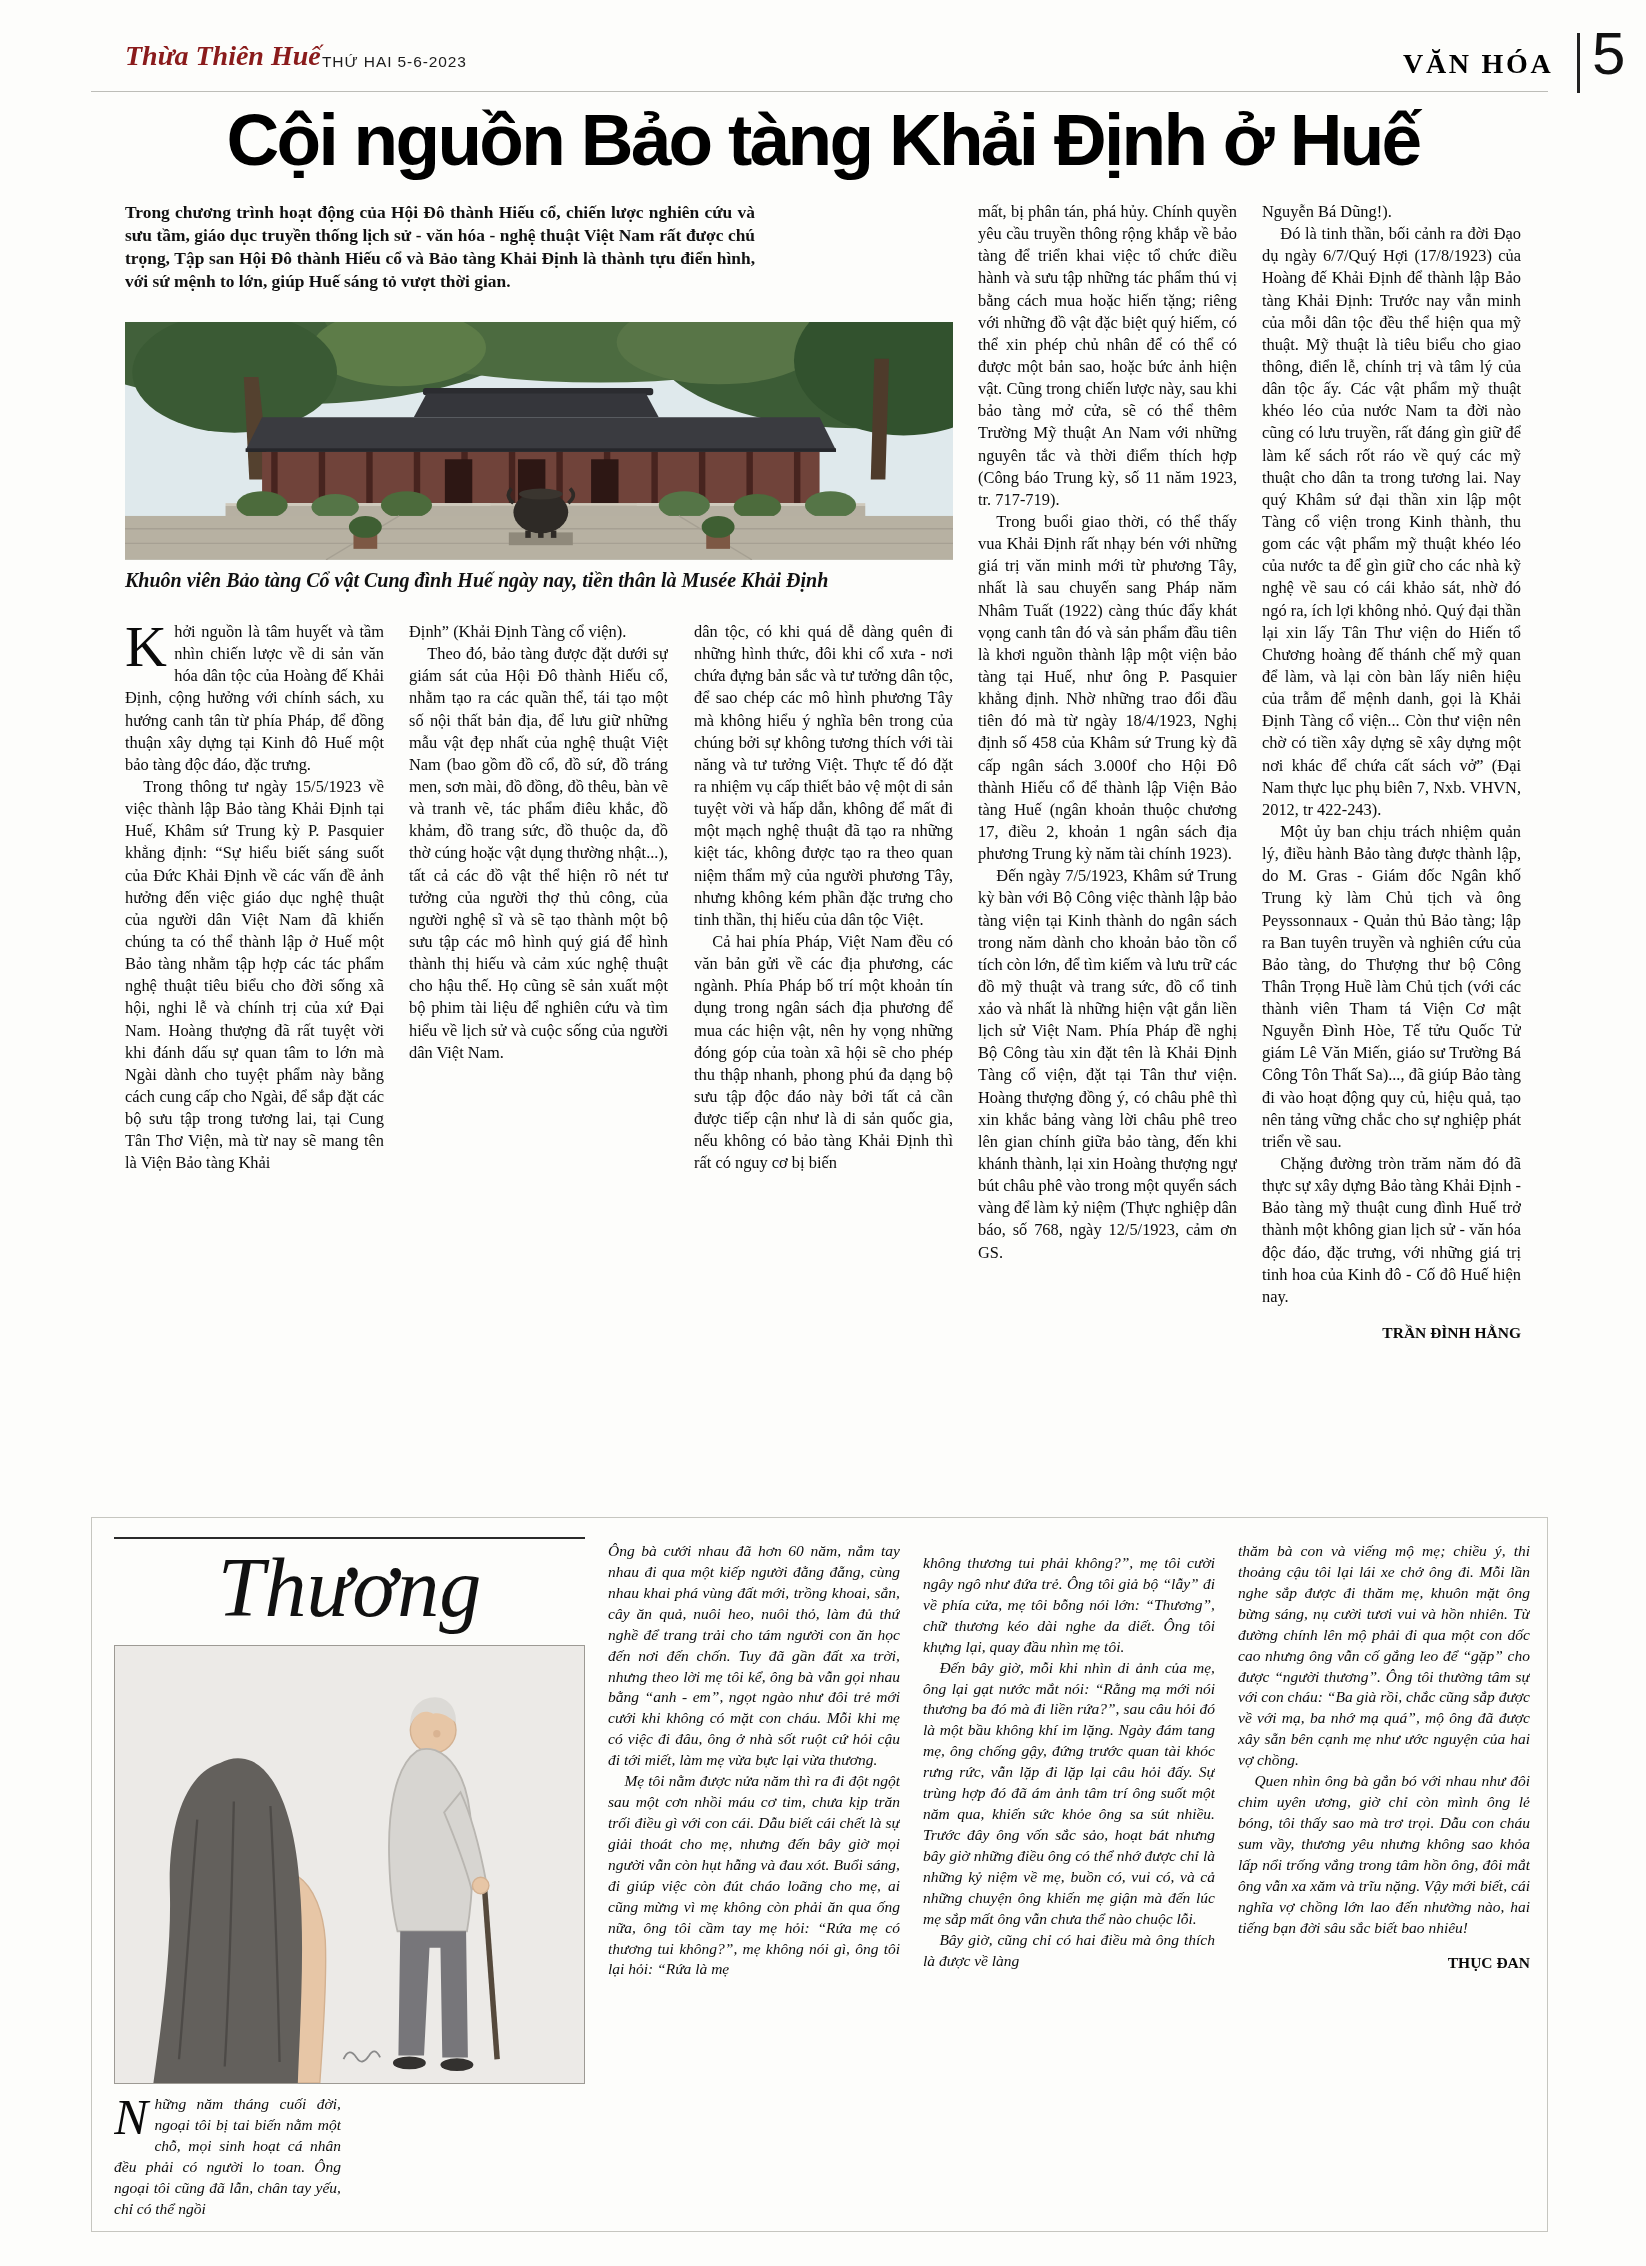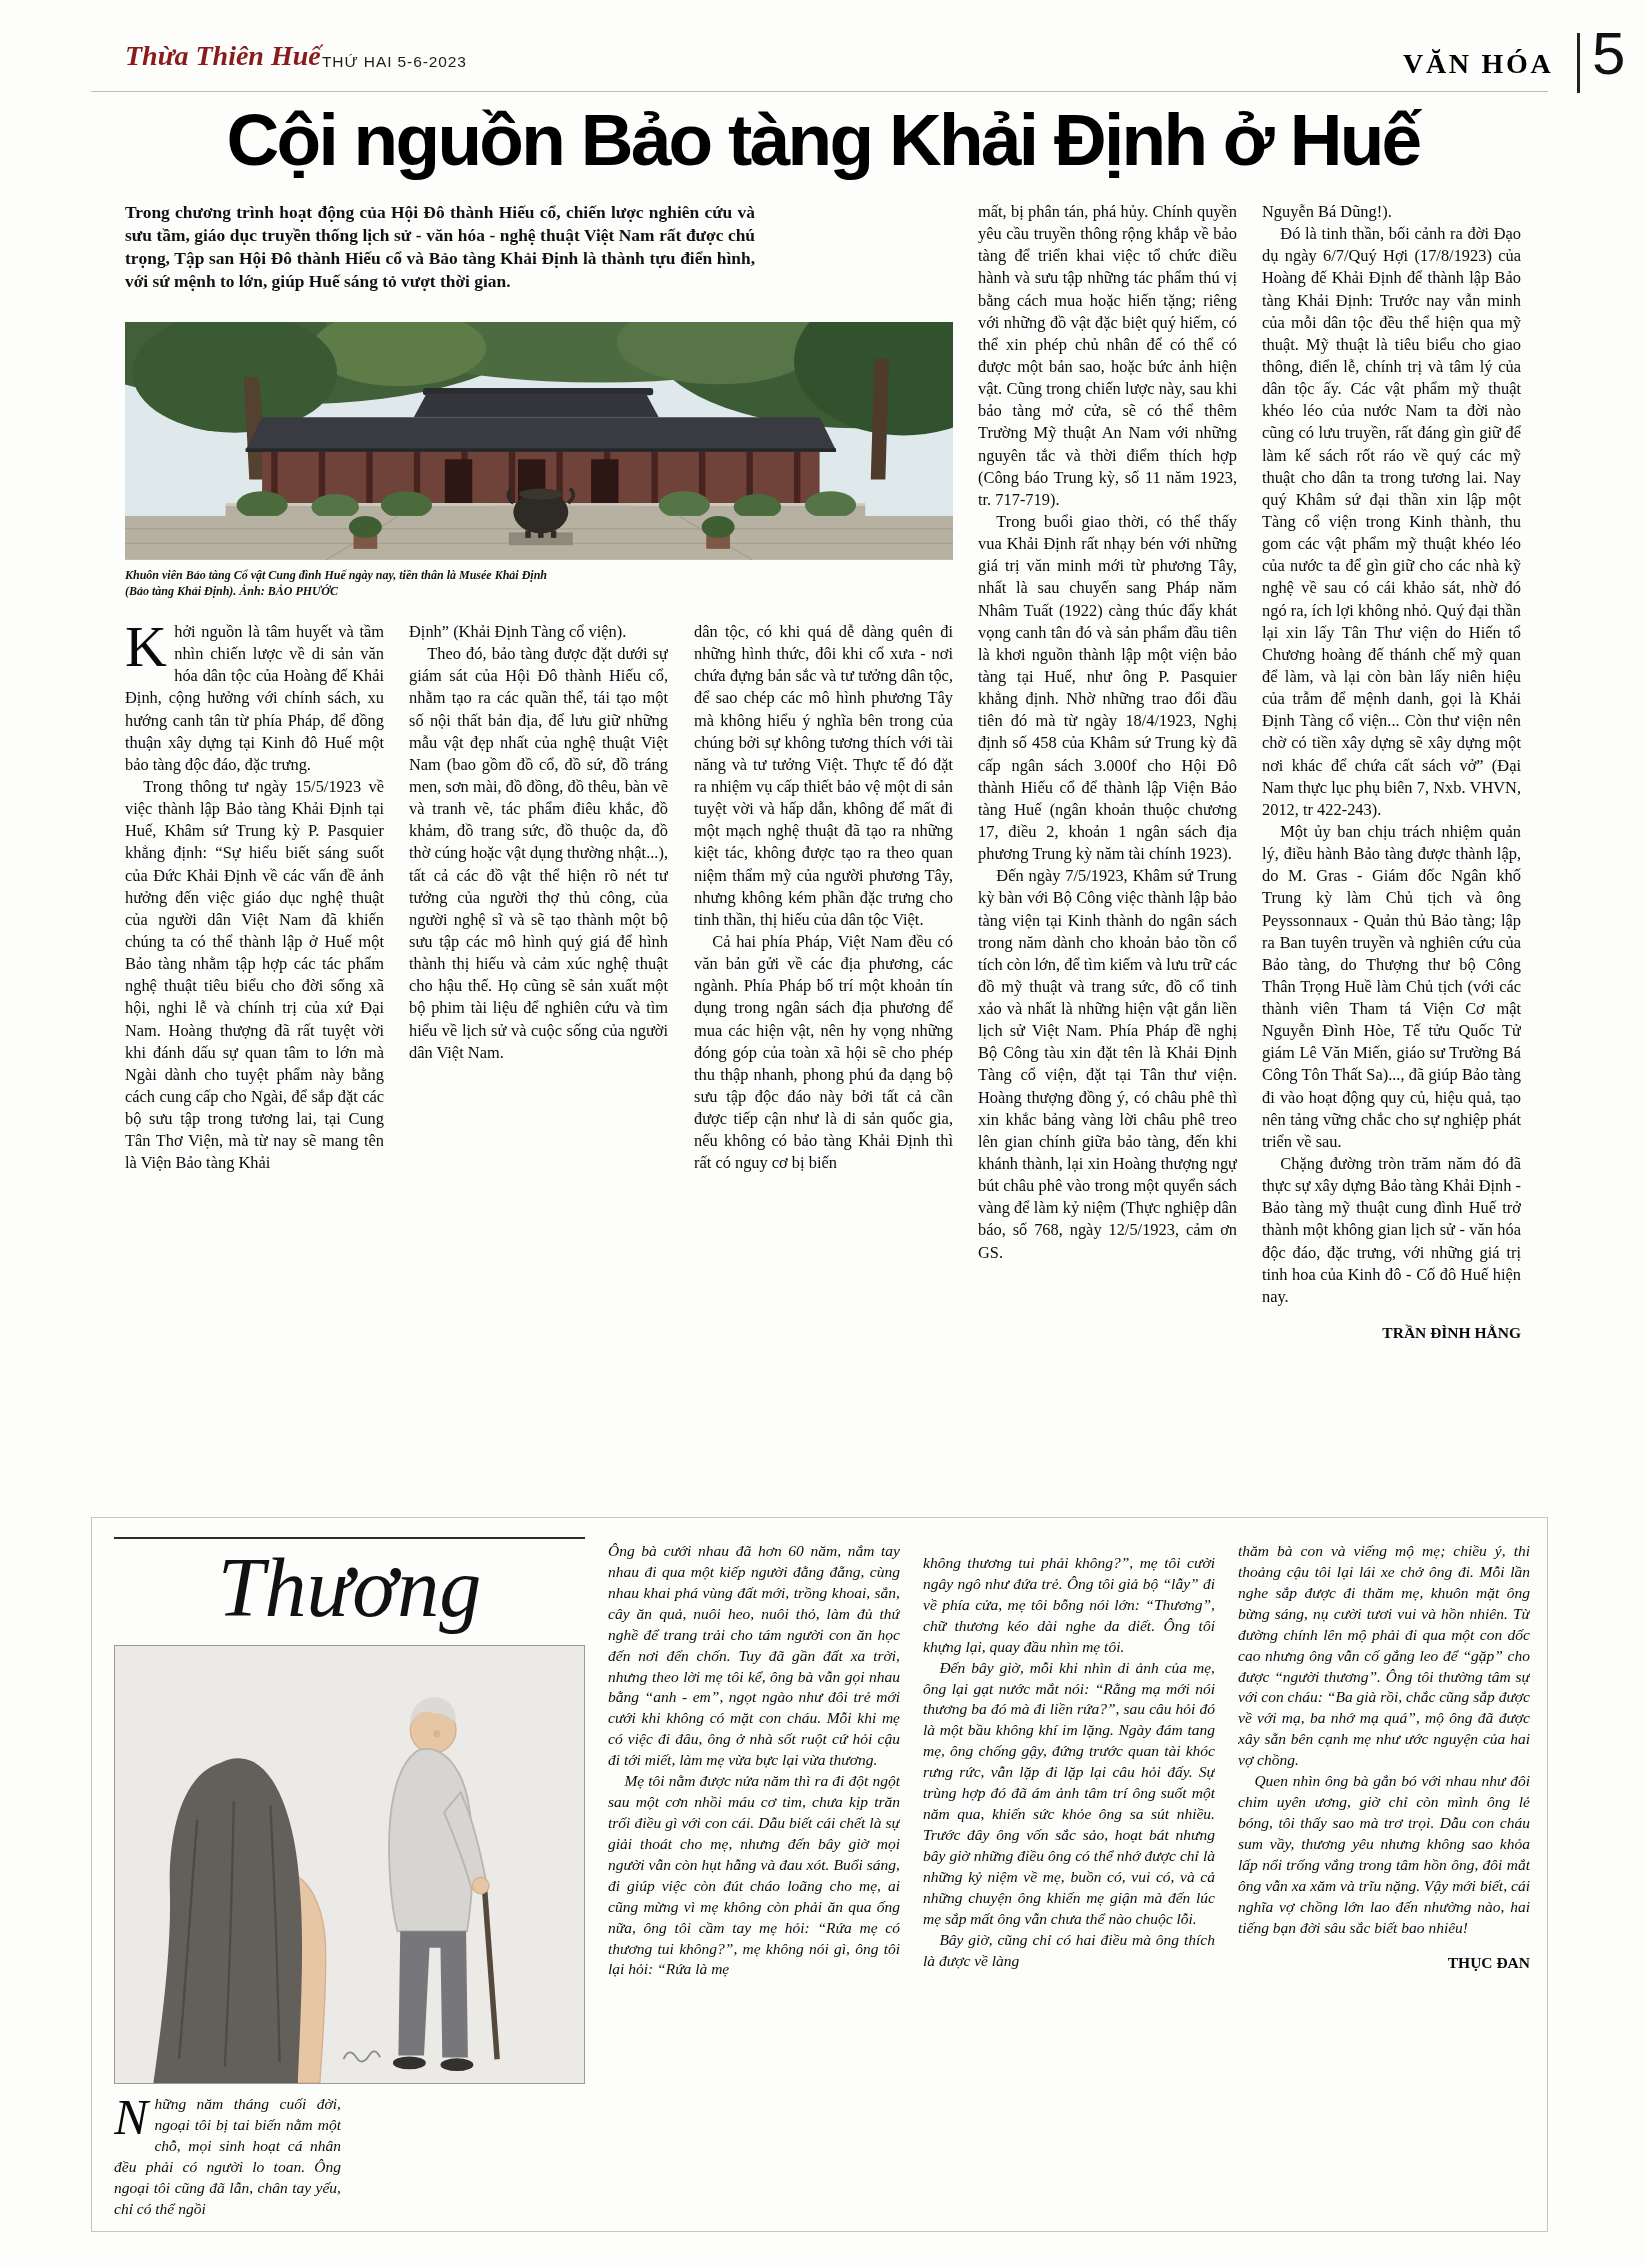--- a/index.html
+++ b/index.html
@@ -29,21 +29,21 @@
     font-size:73px;line-height:1.05;letter-spacing:-2.7px;color:#000;
   }
   .lede{
     left:125px;top:201px;width:630px;
     font-weight:bold;font-size:17.4px;line-height:1.32;text-align:justify;color:#111;
   }
 
   
   .photo{left:125px;top:322px;width:828px;height:238px;overflow:hidden;background:#cfd8d6;}
   .photo svg{display:block;}
-  .caption{left:125px;top:567px;width:828px;font-size:12px;font-weight:bold;font-style:italic;line-height:1.35;color:#111;}
+  .caption{left:125px;top:567px;width:828px;font-size:20px;font-weight:bold;font-style:italic;line-height:1.35;color:#111;}
 
   
   .body-col{
     font-size:16.4px;line-height:1.35;text-align:justify;overflow:hidden;
   }
   .body-col p{margin:0;text-indent:18.3px;}
   .body-col p.cont{text-indent:0;}
   .col-1{left:125px;top:621px;width:259px;height:875px;}
   .col-2{left:409px;top:621px;width:259px;height:875px;}
   .col-3{left:694px;top:621px;width:259px;height:875px;}
@@ -164,21 +164,20 @@
         <rect x="250" y="232" width="26" height="16" fill="#7d5844"></rect>
         <ellipse cx="263" cy="224" rx="18" ry="12" fill="#3f5f33"></ellipse>
         <rect x="636" y="232" width="26" height="16" fill="#7d5844"></rect>
         <ellipse cx="649" cy="224" rx="18" ry="12" fill="#3f5f33"></ellipse>
       </g>
     </svg>
   </div>
 
   <div class="abs caption">
     <div>Khuôn viên Bảo tàng Cổ vật Cung đình Huế ngày nay, tiền thân là Musée Khải Định</div>
-    <div>(Bảo tàng Khải Định). Ảnh: BẢO PHƯỚC</div>
   </div>
 
   <div class="abs body-col col-1">
     <p class="cont"><span class="dropcap1">K</span><span>hởi nguồn là tâm huyết và tầm nhìn chiến lược về di sản văn hóa dân tộc của Hoàng đế Khải Định, cộng hưởng với chính sách, xu hướng canh tân từ phía Pháp, để đồng thuận xây dựng tại Kinh đô Huế một bảo tàng độc đáo, đặc trưng.</span></p>
     <p>Trong thông tư ngày 15/5/1923 về việc thành lập Bảo tàng Khải Định tại Huế, Khâm sứ Trung kỳ P. Pasquier khẳng định: “Sự hiểu biết sáng suốt của Đức Khải Định về các vấn đề ảnh hưởng đến việc giáo dục nghệ thuật của người dân Việt Nam đã khiến chúng ta có thể thành lập ở Huế một Bảo tàng nhằm tập hợp các tác phẩm nghệ thuật tiêu biểu cho đời sống xã hội, nghi lễ và chính trị của xứ Đại Nam. Hoàng thượng đã rất tuyệt vời khi đánh dấu sự quan tâm to lớn mà Ngài dành cho tuyệt phẩm này bằng cách cung cấp cho Ngài, để sắp đặt các bộ sưu tập trong tương lai, tại Cung Tân Thơ Viện, mà từ nay sẽ mang tên là Viện Bảo tàng Khải</p>
   </div>
 
   <div class="abs body-col col-2">
     <p class="cont">Định” (Khải Định Tàng cổ viện).</p>
     <p>Theo đó, bảo tàng được đặt dưới sự giám sát của Hội Đô thành Hiếu cổ, nhằm tạo ra các quần thể, tái tạo một số nội thất bản địa, để lưu giữ những mẫu vật đẹp nhất của nghệ thuật Việt Nam (bao gồm đồ cổ, đồ sứ, đồ tráng men, sơn mài, đồ đồng, đồ thêu, bàn vẽ và tranh vẽ, tác phẩm điêu khắc, đồ khảm, đồ trang sức, đồ thuộc da, đồ thờ cúng hoặc vật dụng thường nhật...), tất cả các đồ vật thể hiện rõ nét tư tưởng của người thợ thủ công, của người nghệ sĩ và sẽ tạo thành một bộ sưu tập các mô hình quý giá để hình thành thị hiếu và cảm xúc nghệ thuật cho hậu thế. Họ cũng sẽ sản xuất một bộ phim tài liệu để nghiên cứu và tìm hiểu về lịch sử và cuộc sống của người dân Việt Nam.</p>

